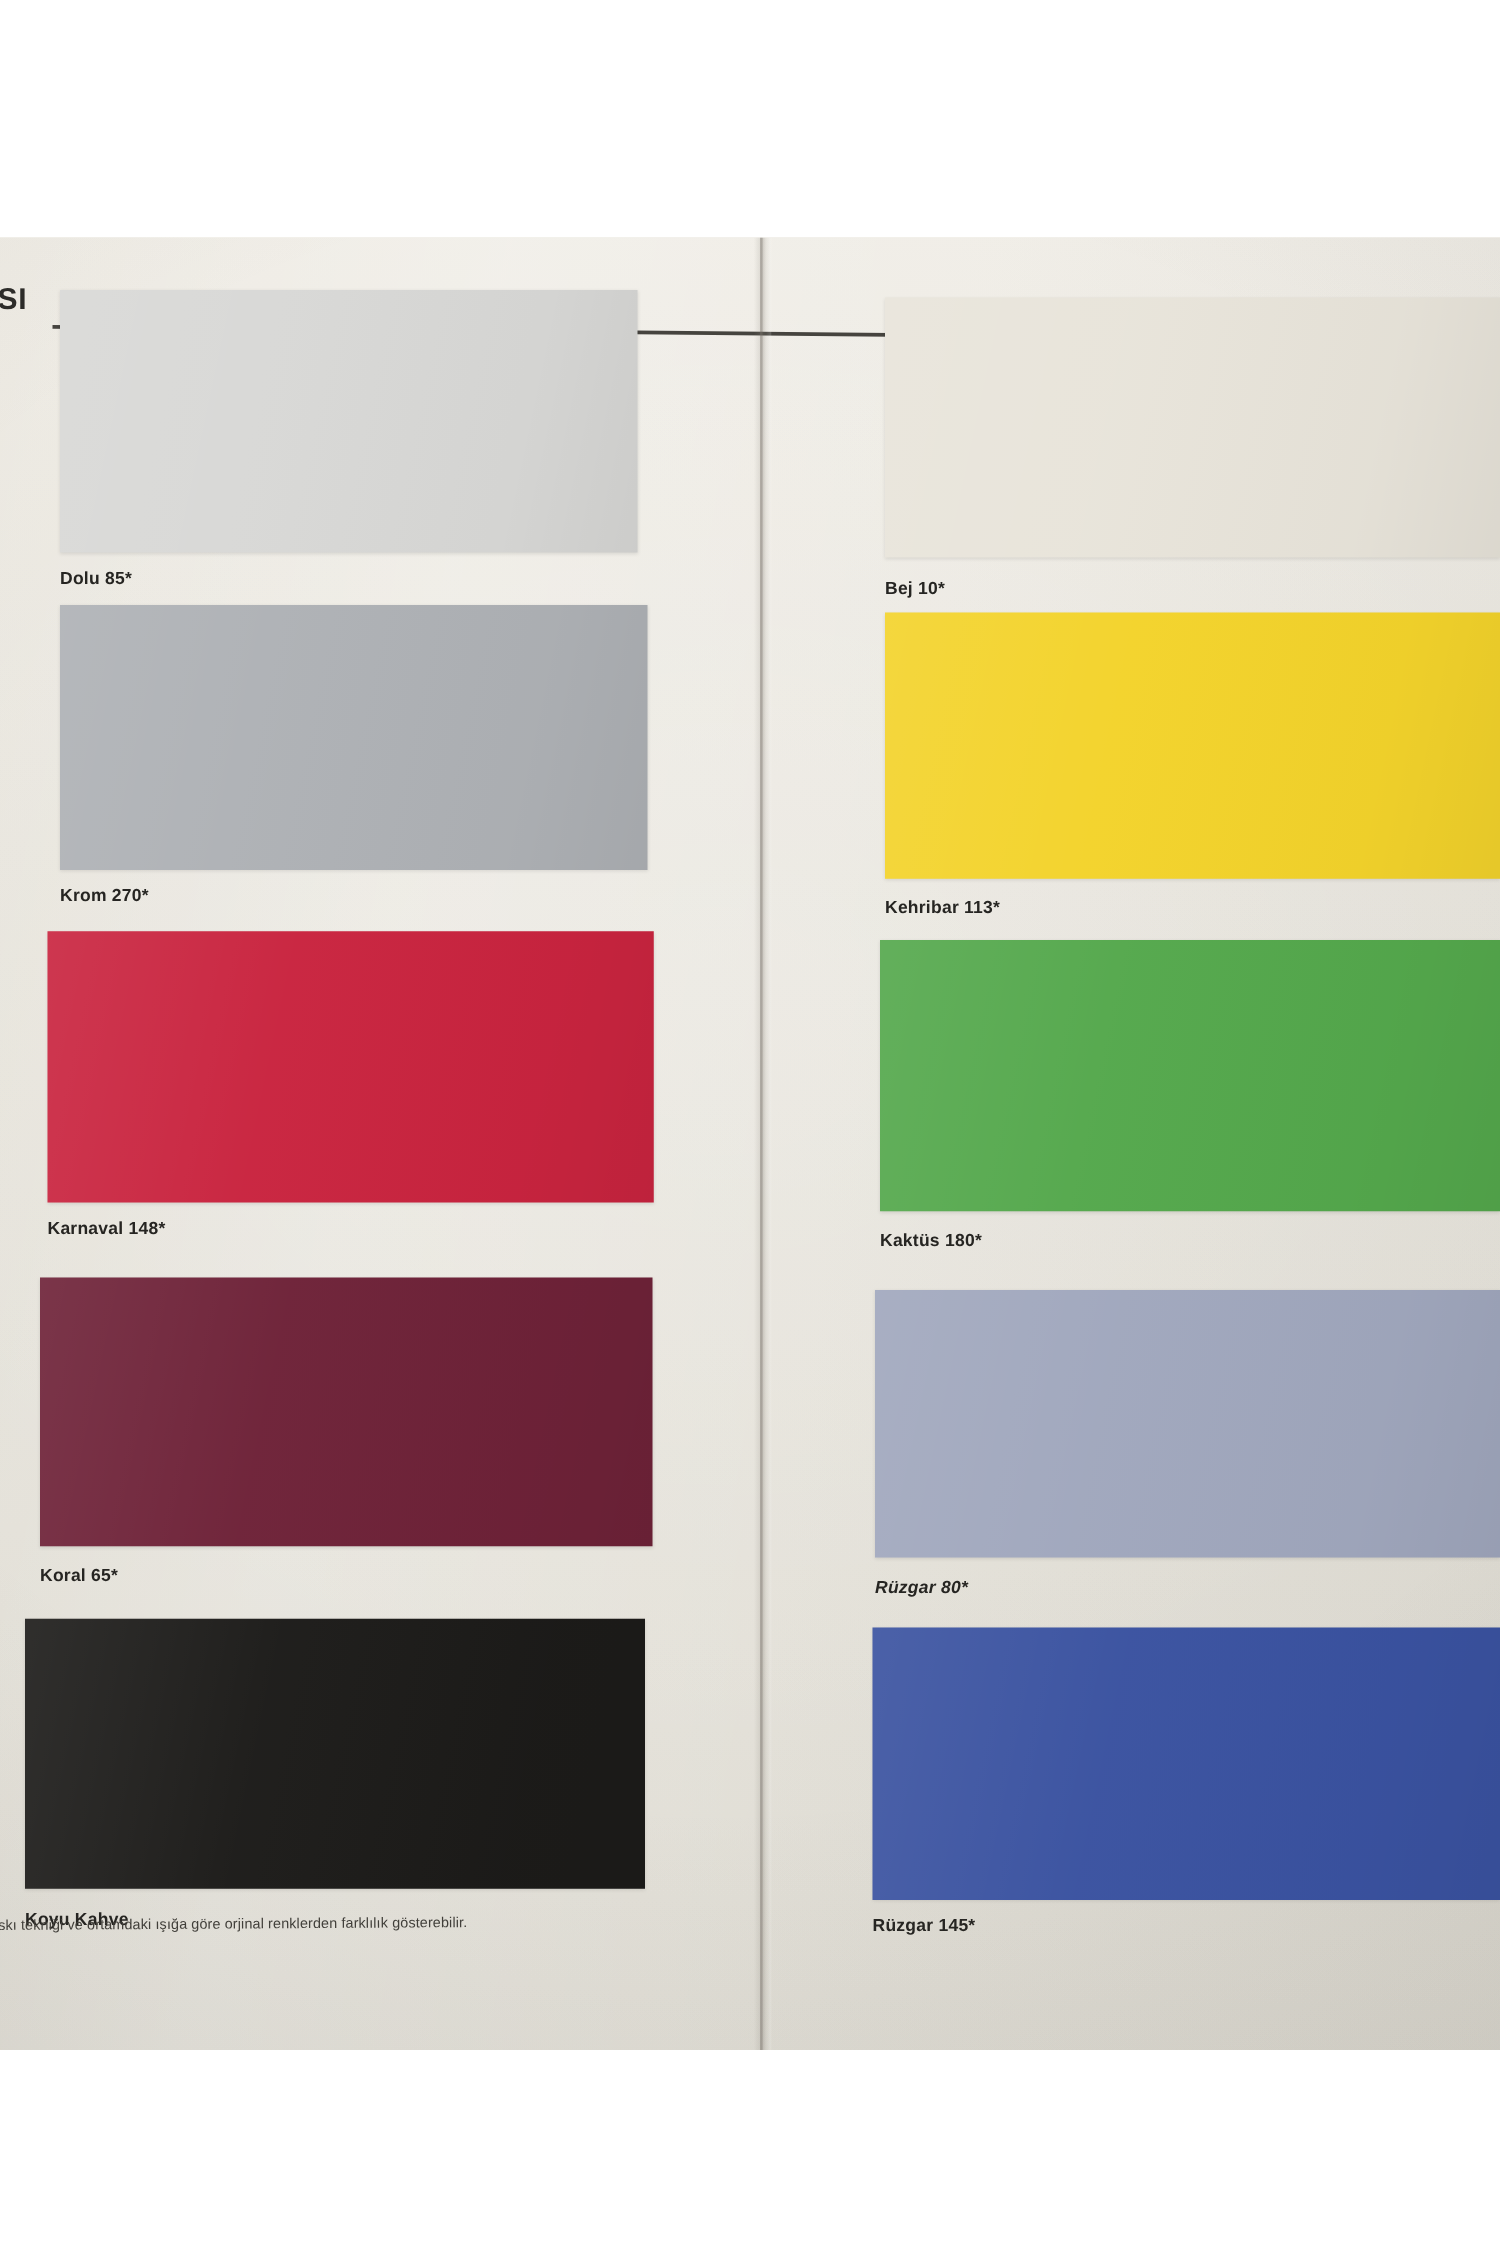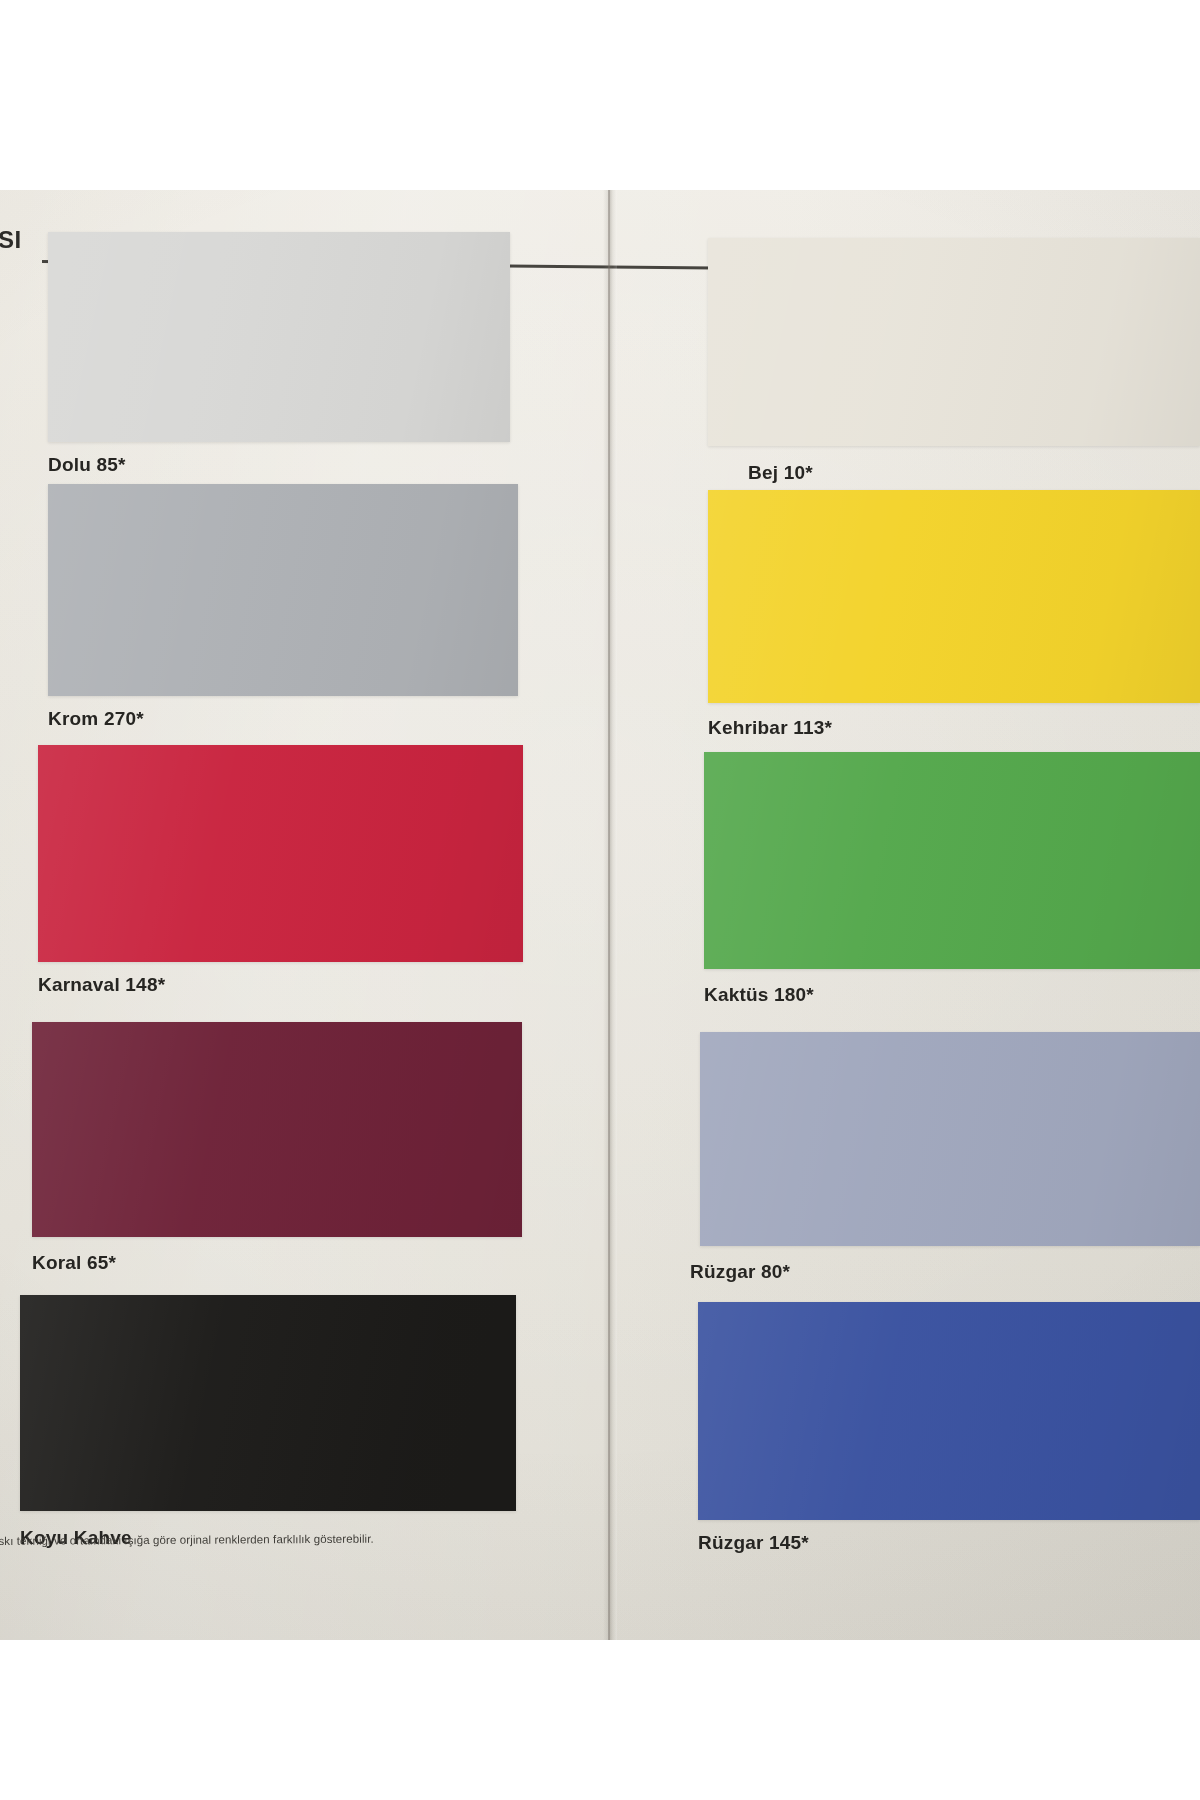--- a/index.html
+++ b/index.html
@@ -128,21 +128,21 @@
     background: linear-gradient(102deg,
       rgba(255,255,255,0.085) 0%,
       rgba(255,255,255,0.02) 38%,
       rgba(0,0,0,0.02) 78%,
       rgba(0,0,0,0.055) 100%);
   }
   .swatch-label {
     position: absolute;
     left: 0;
     white-space: nowrap;
-    font-size: 19px;
+    font-size: 14px;
     font-weight: 600;
     color: #262522;
     letter-spacing: 0.2px;
   }
 
   
   #footnote {
     position: absolute;
     left: -8px;
     top: 1345px;
@@ -186,33 +186,33 @@
       <div class="swatch-item" style="left: 20px; top: 1105px; width: 496px; height: 216px;">
         <div class="swatch-chip" style="background: rgb(28, 27, 25);"></div>
       </div>
       <div class="swatch-label" style="left: 20px; top: 1337px;">Koyu Kahve</div>
     </div>
 
   <div class="column" id="column-right">
       <div class="swatch-item" style="left: 108px; top: 48px; width: 492px; height: 208px;">
         <div class="swatch-chip" style="background: rgb(232, 228, 218);"></div>
       </div>
-      <div class="swatch-label" style="left: 108px; top: 272px; margin-left: 40px;">Bej 10*</div>
+      <div class="swatch-label" style="left: 108px; top: 272px;">Bej 10*</div>
       <div class="swatch-item" style="left: 108px; top: 300px; width: 492px; height: 213px;">
         <div class="swatch-chip" style="background: rgb(243, 211, 43);"></div>
       </div>
       <div class="swatch-label" style="left: 108px; top: 527px;">Kehribar 113*</div>
       <div class="swatch-item" style="left: 104px; top: 562px; width: 496px; height: 217px;">
         <div class="swatch-chip" style="background: rgb(84, 168, 76);"></div>
       </div>
       <div class="swatch-label" style="left: 104px; top: 794px;">Kaktüs 180*</div>
       <div class="swatch-item" style="left: 100px; top: 842px; width: 500px; height: 214px;">
         <div class="swatch-chip" style="background: rgb(160, 167, 189);"></div>
       </div>
-      <div class="swatch-label" style="left: 90px; top: 1071px;">Rüzgar 80*</div>
+      <div class="swatch-label" style="left: 100px; top: 1071px; font-style: italic;">Rüzgar 80*</div>
       <div class="swatch-item" style="left: 98px; top: 1112px; width: 502px; height: 218px;">
         <div class="swatch-chip" style="background: rgb(58, 82, 160);"></div>
       </div>
       <div class="swatch-label" style="left: 98px; top: 1302px; margin-top: 40px;">Rüzgar 145*</div>
     </div>
 
   <div id="gutter-fold"></div>
   <div id="gutter-fold-line"></div>
 
   <div id="footnote">askı tekniği ve ortamdaki ışığa göre orjinal renklerden farklılık gösterebilir.</div>

